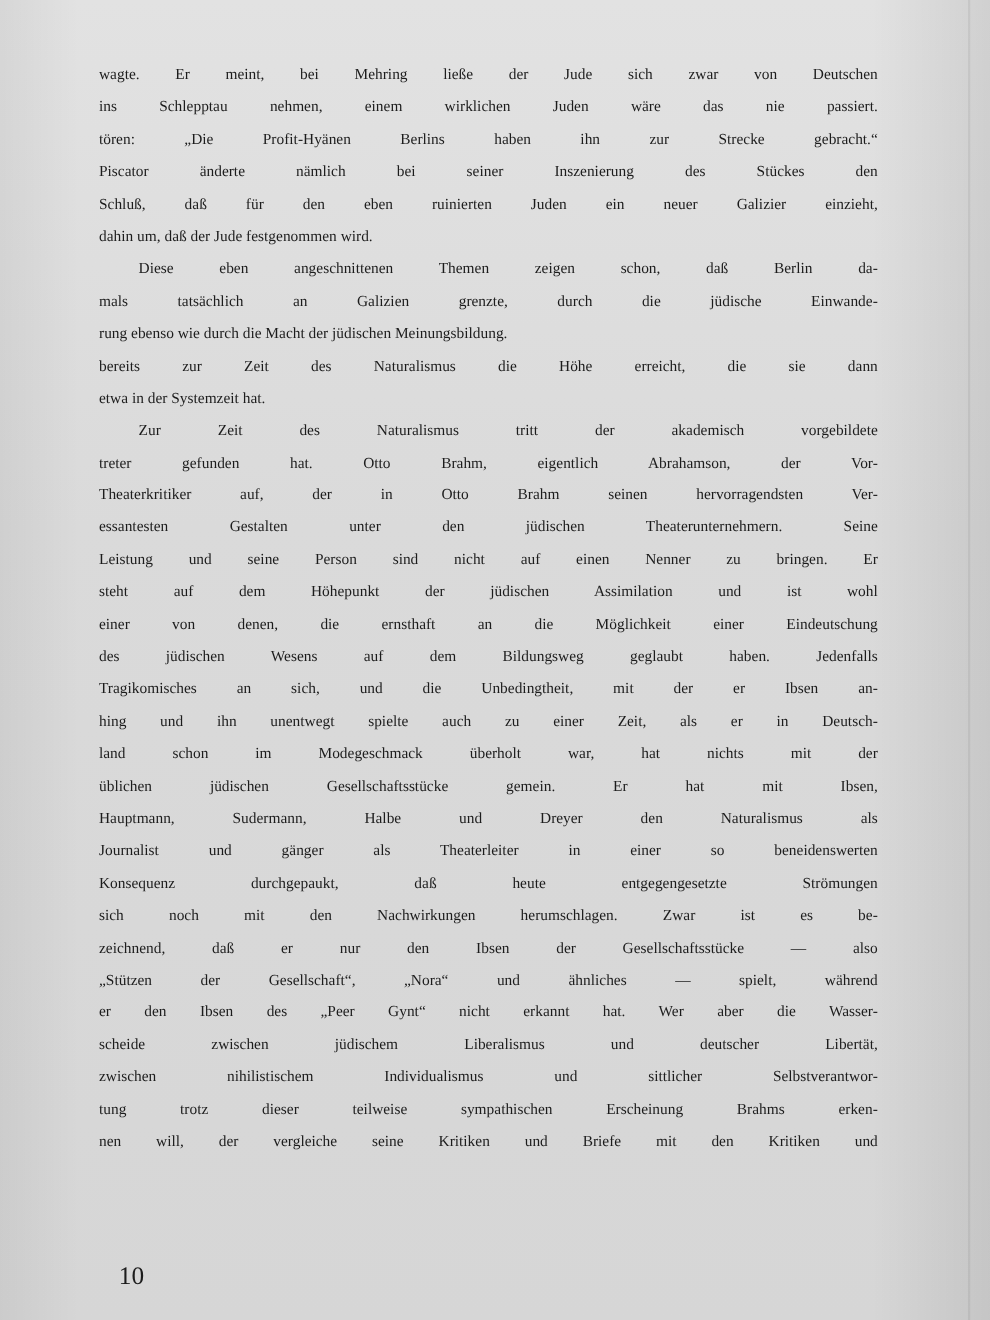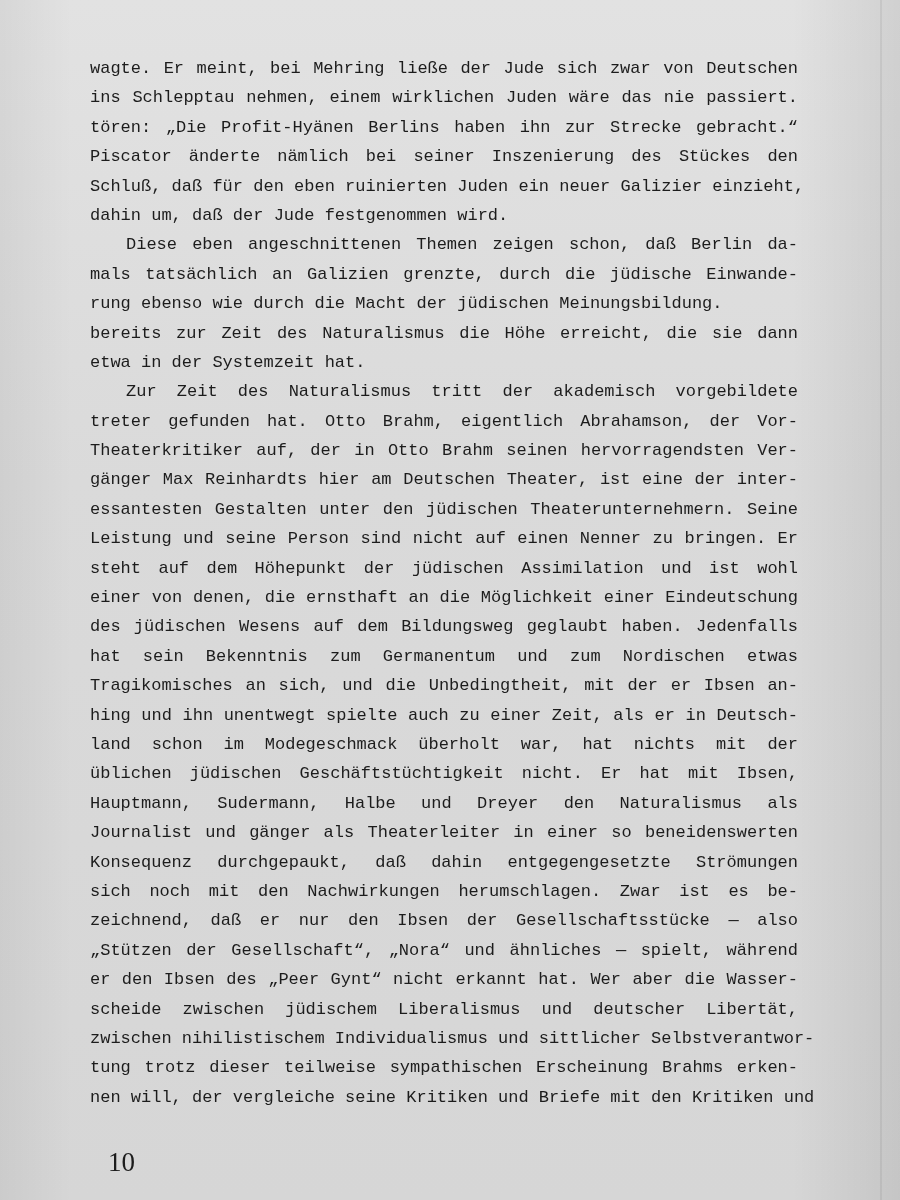--- a/index.html
+++ b/index.html
@@ -27,22 +27,22 @@
       position: absolute;
       right: 18px; top: 0;
       width: 2px; height: 1200px;
       background: rgba(0,0,0,0.06);
     }
     .text-block {
       position: absolute;
       left: 90px;
       top: 54px;
       width: 708px;
-      font-family: Liberation Mono, monospace;
-      font-size: 17px;
+      font-family: Liberation Serif, serif;
+      font-size: 14px;
       line-height: 29.4px;
       color: #1c1c1c;
     }
     .line {
       display: block;
       white-space: nowrap;
       text-align: justify;
       text-align-last: justify;
       height: 29.4px;
       overflow: visible;
@@ -51,21 +51,21 @@
       text-align-last: left;
     }
     .line.indent {
       padding-left: 36px;
     }
     .page-number {
       position: absolute;
       left: 108px;
       top: 1147px;
       font-family: "Liberation Serif", "DejaVu Serif", serif;
-      font-size: 27px;
+      font-size: 23px;
       color: #1c1c1c;
     }
   </style>
 </head>
 <body>
 
 <div class="page">
   <div class="text-block" id="text-block">
       <span class="line">wagte. Er meint, bei Mehring ließe der Jude sich zwar von Deutschen</span>
       <span class="line">ins Schlepptau nehmen, einem wirklichen Juden wäre das nie passiert.</span>
@@ -74,34 +74,32 @@
       <span class="line">Schluß, daß für den eben ruinierten Juden ein neuer Galizier einzieht,</span>
       <span class="line last">dahin um, daß der Jude festgenommen wird.</span>
       <span class="line indent">Diese eben angeschnittenen Themen zeigen schon, daß Berlin da-</span>
       <span class="line">mals tatsächlich an Galizien grenzte, durch die jüdische Einwande-</span>
       <span class="line last">rung ebenso wie durch die Macht der jüdischen Meinungsbildung.</span>
       <span class="line">bereits zur Zeit des Naturalismus die Höhe erreicht, die sie dann</span>
       <span class="line last">etwa in der Systemzeit hat.</span>
       <span class="line indent">Zur Zeit des Naturalismus tritt der akademisch vorgebildete</span>
       <span class="line">treter gefunden hat. Otto Brahm, eigentlich Abrahamson, der Vor-</span>
       <span class="line">Theaterkritiker auf, der in Otto Brahm seinen hervorragendsten Ver-</span>
-      <span class="line">gänger Max Reinhardts hier am Deutschen Theater, ist eine der inter-</span>
       <span class="line">essantesten Gestalten unter den jüdischen Theaterunternehmern. Seine</span>
       <span class="line">Leistung und seine Person sind nicht auf einen Nenner zu bringen. Er</span>
       <span class="line">steht auf dem Höhepunkt der jüdischen Assimilation und ist wohl</span>
       <span class="line">einer von denen, die ernsthaft an die Möglichkeit einer Eindeutschung</span>
       <span class="line">des jüdischen Wesens auf dem Bildungsweg geglaubt haben. Jedenfalls</span>
-      <span class="line">hat sein Bekenntnis zum Germanentum und zum Nordischen etwas</span>
       <span class="line">Tragikomisches an sich, und die Unbedingtheit, mit der er Ibsen an-</span>
       <span class="line">hing und ihn unentwegt spielte auch zu einer Zeit, als er in Deutsch-</span>
       <span class="line">land schon im Modegeschmack überholt war, hat nichts mit der</span>
-      <span class="line">üblichen jüdischen Geschäftstüchtigkeit nicht. Er hat mit Ibsen,</span>
+      <span class="line">üblichen jüdischen Gesellschaftsstücke gemein. Er hat mit Ibsen,</span>
       <span class="line">Hauptmann, Sudermann, Halbe und Dreyer den Naturalismus als</span>
       <span class="line">Journalist und gänger als Theaterleiter in einer so beneidenswerten</span>
-      <span class="line">Konsequenz durchgepaukt, daß dahin entgegengesetzte Strömungen</span>
+      <span class="line">Konsequenz durchgepaukt, daß heute entgegengesetzte Strömungen</span>
       <span class="line">sich noch mit den Nachwirkungen herumschlagen. Zwar ist es be-</span>
       <span class="line">zeichnend, daß er nur den Ibsen der Gesellschaftsstücke — also</span>
       <span class="line">„Stützen der Gesellschaft“, „Nora“ und ähnliches — spielt, während</span>
       <span class="line">er den Ibsen des „Peer Gynt“ nicht erkannt hat. Wer aber die Wasser-</span>
       <span class="line">scheide zwischen jüdischem Liberalismus und deutscher Libertät,</span>
       <span class="line">zwischen nihilistischem Individualismus und sittlicher Selbstverantwor-</span>
       <span class="line">tung trotz dieser teilweise sympathischen Erscheinung Brahms erken-</span>
       <span class="line">nen will, der vergleiche seine Kritiken und Briefe mit den Kritiken und</span>
     </div>
   <div class="page-number">10</div>

